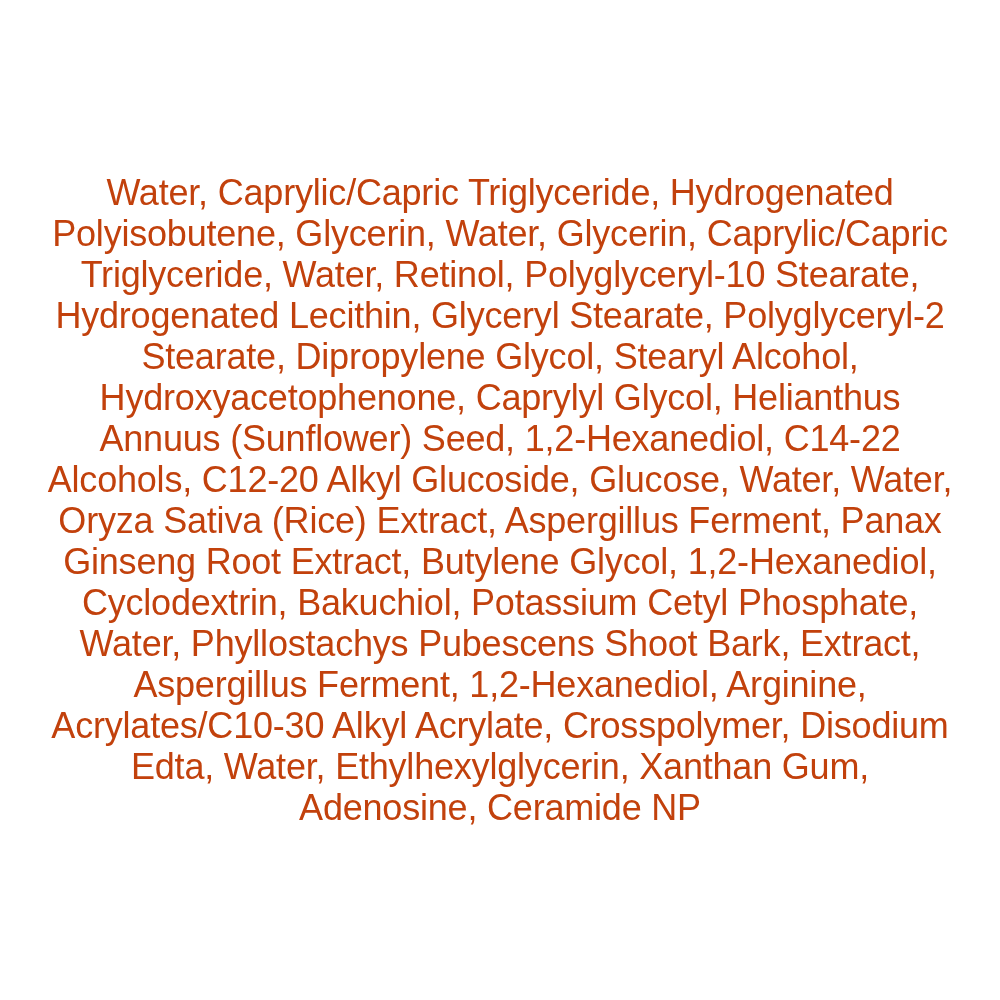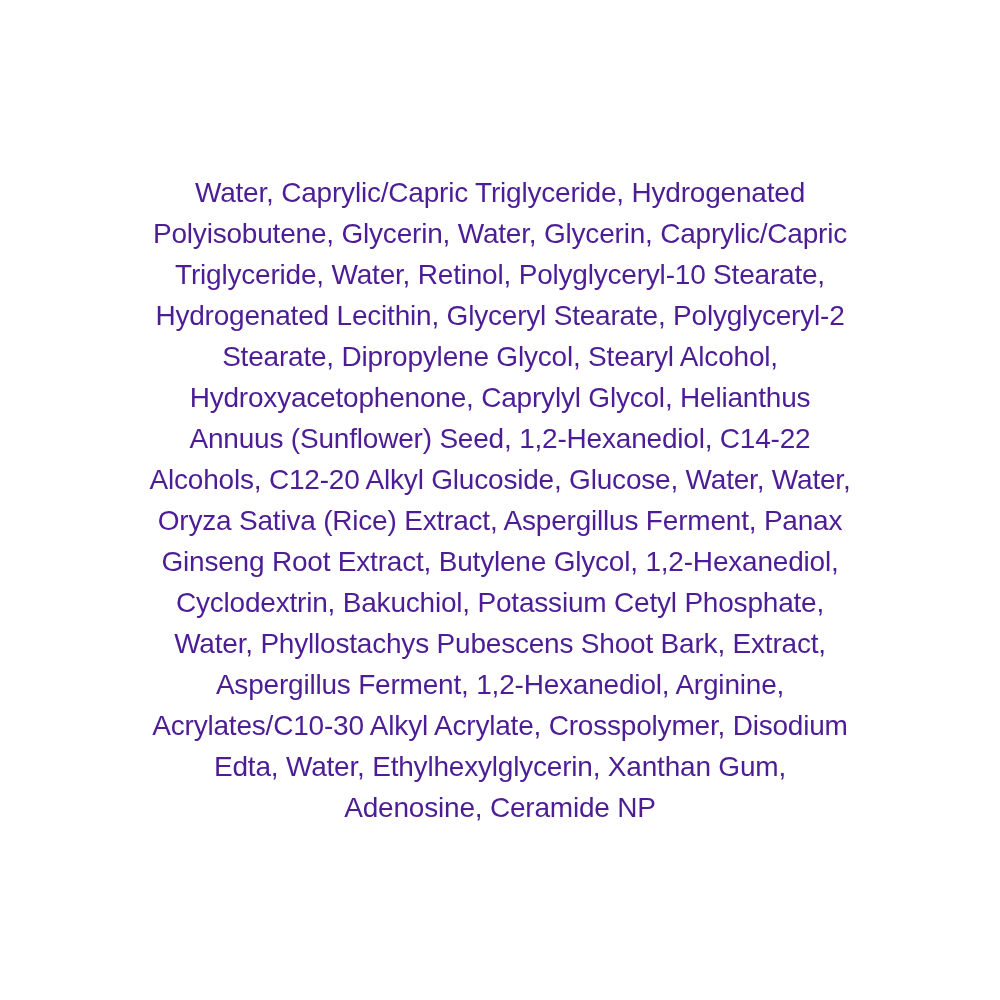--- a/index.html
+++ b/index.html
@@ -13,24 +13,24 @@
     background: #ffffff;
     display: flex;
     align-items: center;
     justify-content: center;
     overflow: hidden;
     font-family: "Liberation Sans", sans-serif;
   }
   .ingredients {
     width: 940px;
     text-align: center;
-    font-size: 28px;
+    font-size: 36px;
     line-height: 41px;
     font-weight: 400;
-    color: #4c1d95;
+    color: #c2410c;
     letter-spacing: -0.2px;
     white-space: pre-line;
   }
 </style>
 </head>
 <body>
 
 <div class="page">
   <div class="ingredients">Water, Caprylic/Capric Triglyceride, Hydrogenated
 Polyisobutene, Glycerin, Water, Glycerin, Caprylic/Capric

